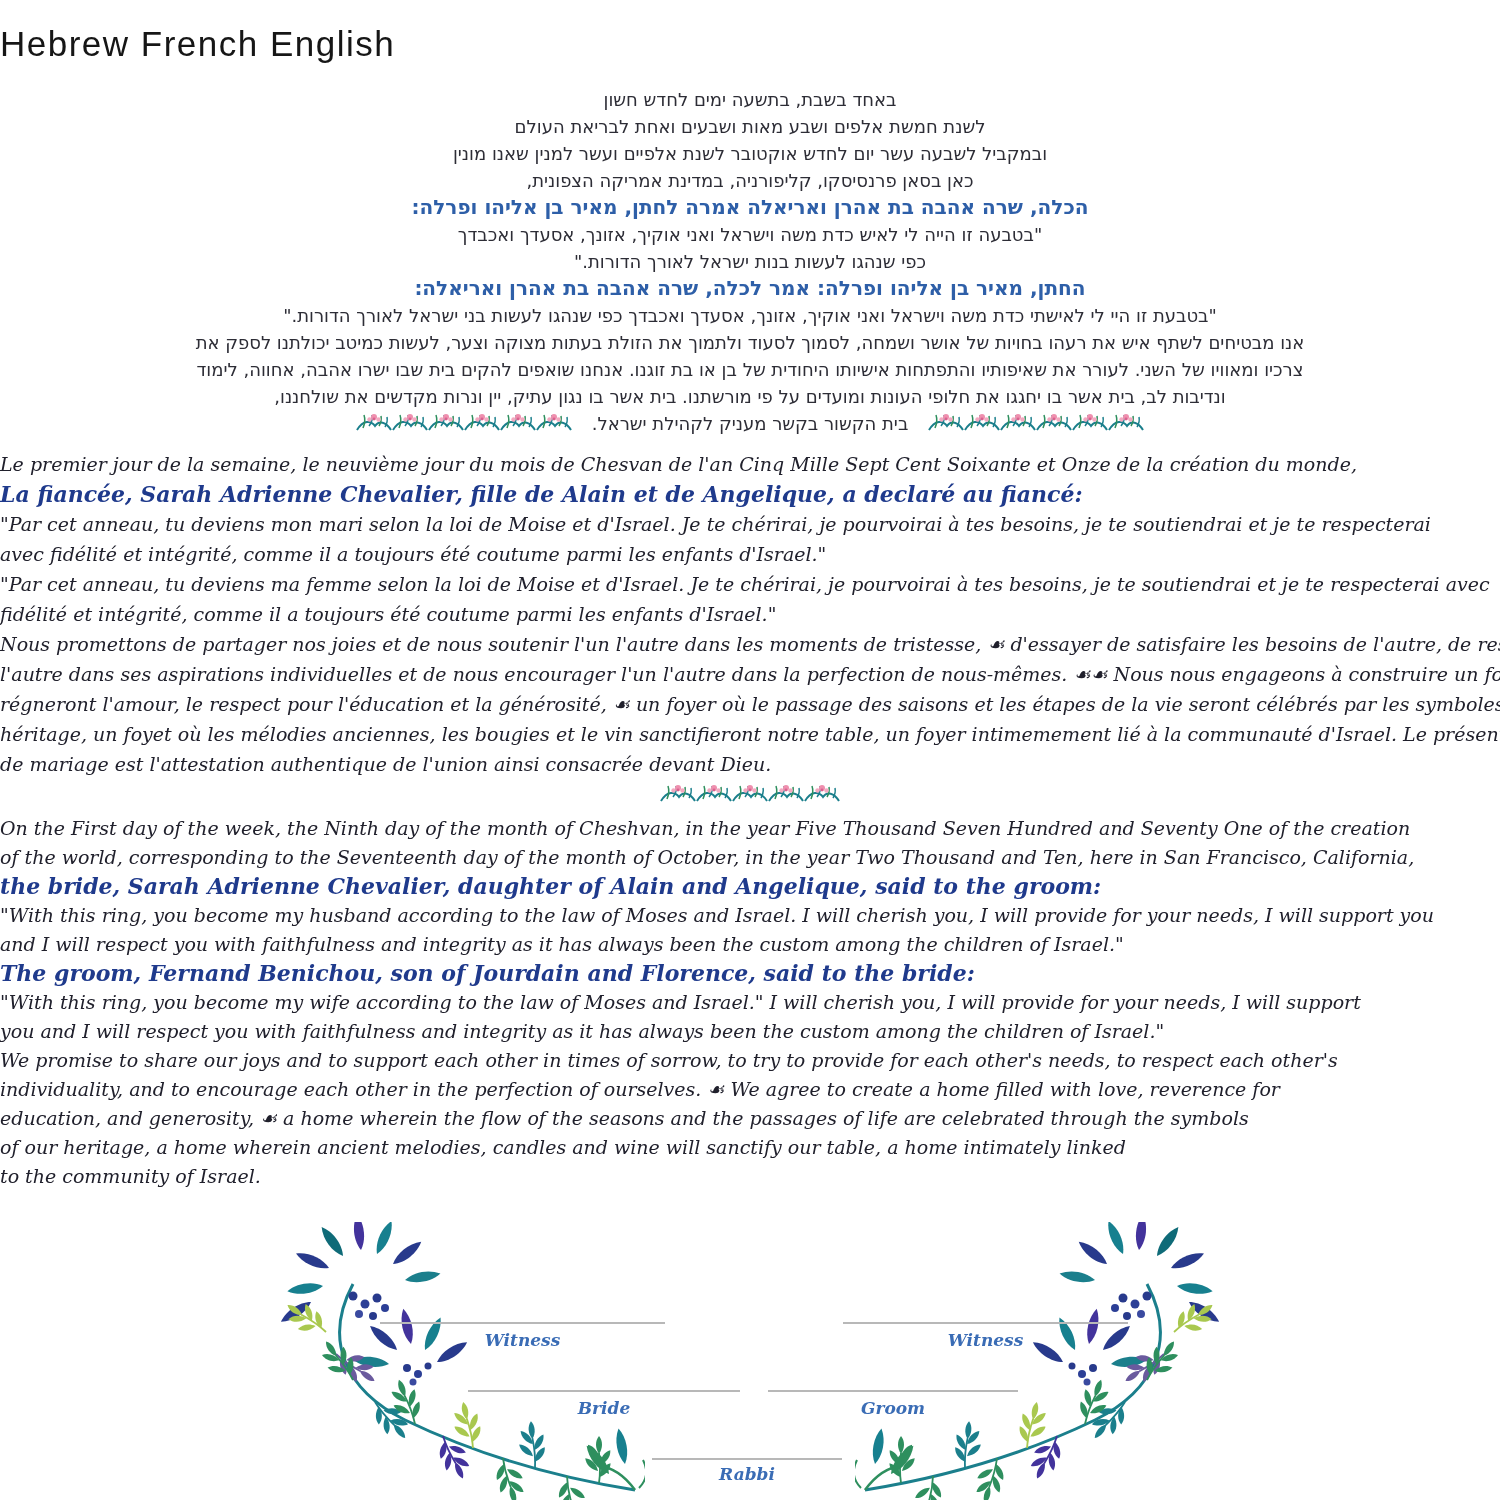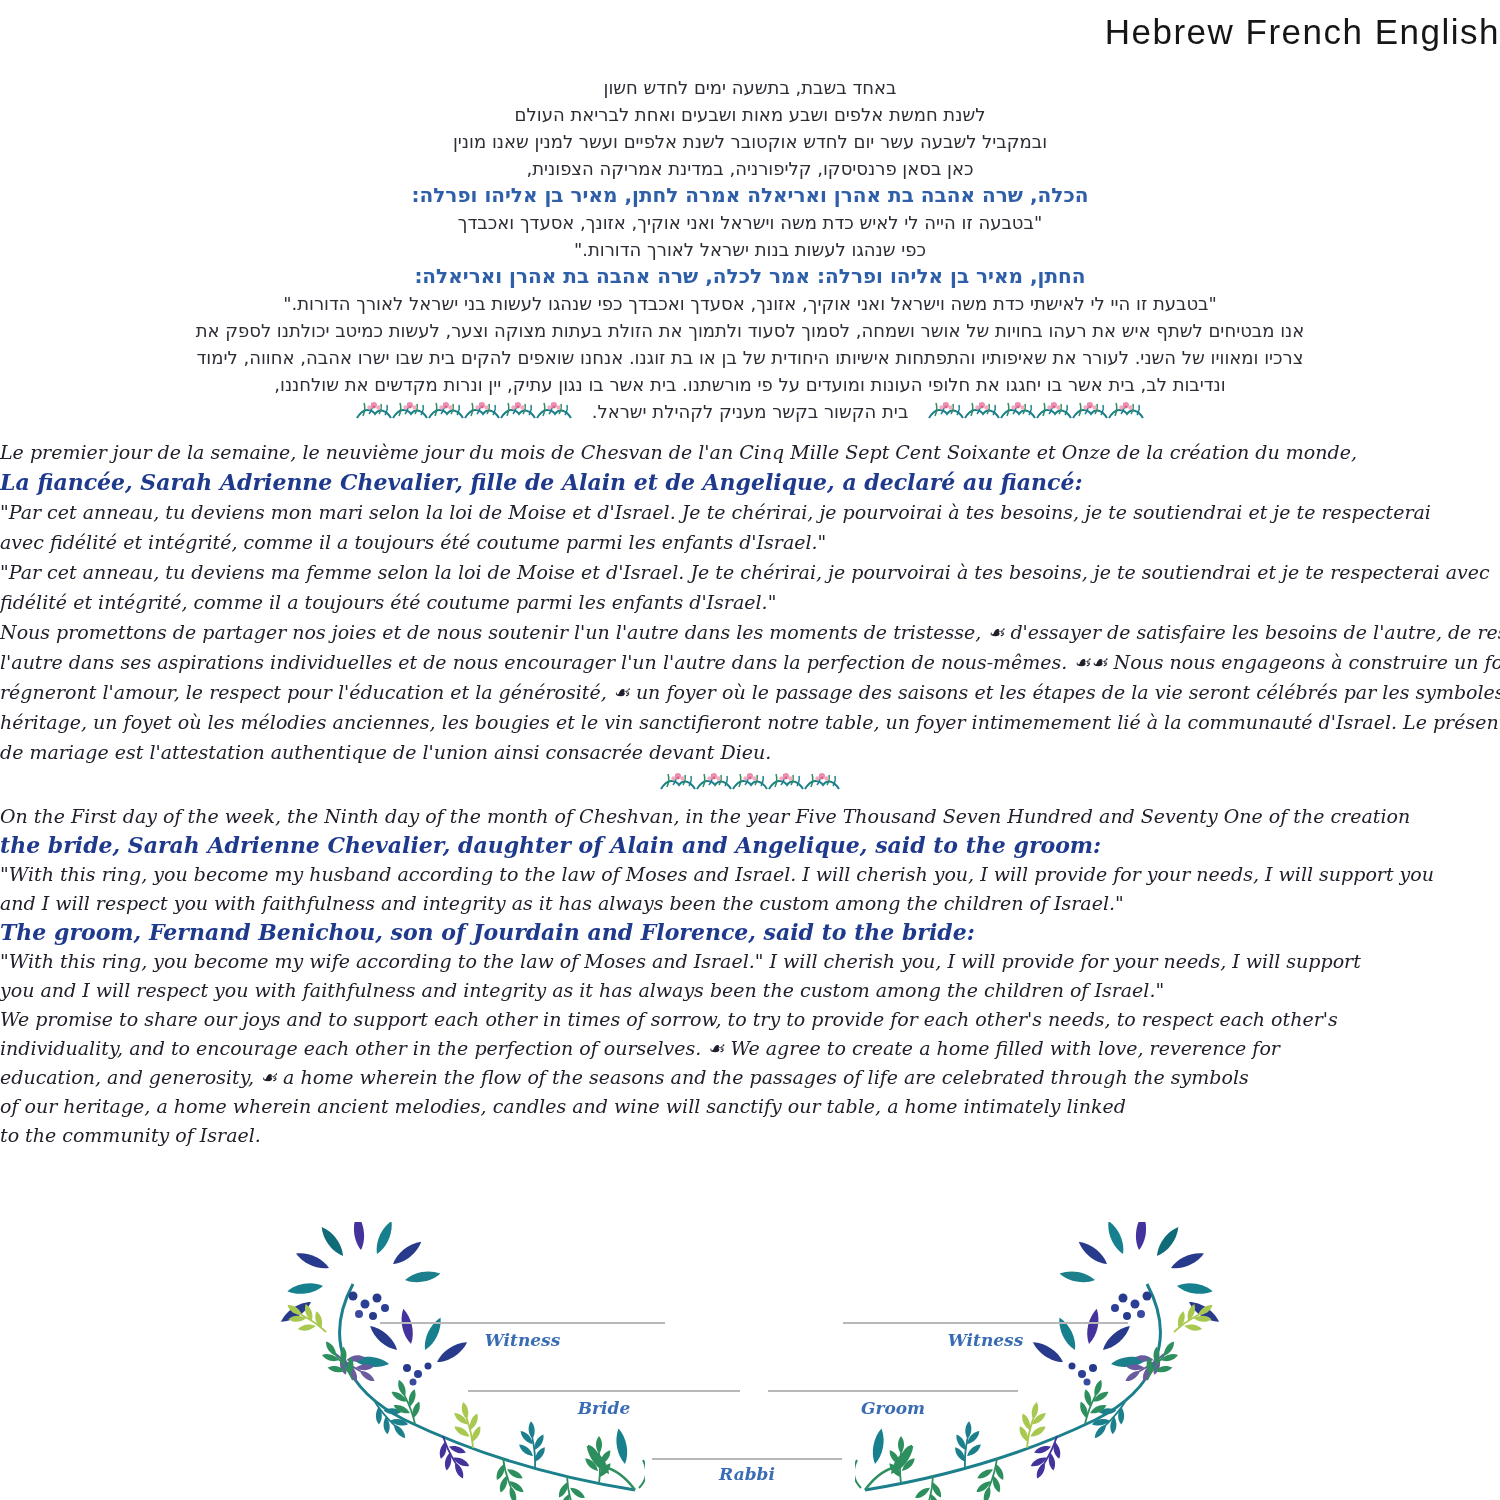--- a/index.html
+++ b/index.html
@@ -1,18 +1,18 @@
 <!DOCTYPE html>
 <html><head>
 <meta charset="utf-8">
 <style>
   html,body { margin:0; padding:0; background:#ffffff; }
   .page { position:relative; width:1500px; height:1500px; background:#ffffff; overflow:hidden; }
 
-  .title { padding-top:12px; text-align:right;
+  .title { padding-top:24px; text-align:left;
     font-family:"Liberation Sans", sans-serif; font-weight:400;
     font-size:35px; letter-spacing:1.5px; color:#161616; }
 
   
   .hebrew { margin-top:22px; direction:rtl; }
   .hebrew .line { font-family:"DejaVu Sans", sans-serif; font-size:18px; line-height:27px;
     color:#2d2d36; text-align:center; white-space:nowrap; }
   .hebrew .heading { color:#2e5fa8; font-weight:700; font-size:20px; }
   .garland-line { display:flex; align-items:center; justify-content:center; gap:20px; }
 
@@ -164,20 +164,21 @@
         <use href="#gu"></use>
         <use href="#gu" x="36"></use>
         <use href="#gu" x="72"></use>
         <use href="#gu" x="108"></use>
         <use href="#gu" x="144"></use>
       </svg>
   </div>
 
   <div class="latin english">
     <div class="line">On the First day of the week, the Ninth day of the month of Cheshvan, in the year Five Thousand Seven Hundred and Seventy One of the creation</div>
+    <div class="line">of the world, corresponding to the Seventeenth day of the month of October, in the year Two Thousand and Ten, here in San Francisco, California,</div>
     <div class="line heading">the bride, Sarah Adrienne Chevalier, daughter of Alain and Angelique, said to the groom:</div>
     <div class="line">"With this ring, you become my husband according to the law of Moses and Israel. I will cherish you, I will provide for your needs, I will support you</div>
     <div class="line">and I will respect you with faithfulness and integrity as it has always been the custom among the children of Israel."</div>
     <div class="line heading">The groom, Fernand Benichou, son of Jourdain and Florence, said to the bride:</div>
     <div class="line">"With this ring, you become my wife according to the law of Moses and Israel." I will cherish you, I will provide for your needs, I will support</div>
     <div class="line">you and I will respect you with faithfulness and integrity as it has always been the custom among the children of Israel."</div>
     <div class="line">We promise to share our joys and to support each other in times of sorrow, to try to provide for each other's needs, to respect each other's</div>
     <div class="line">individuality, and to encourage each other in the perfection of ourselves. ☙  We agree to create a home filled with love, reverence for</div>
     <div class="line">education, and generosity, ☙  a home wherein the flow of the seasons and the passages of life are celebrated through the symbols</div>
     <div class="line">of our heritage, a home wherein ancient melodies, candles and wine will sanctify our table, a home intimately linked</div>

